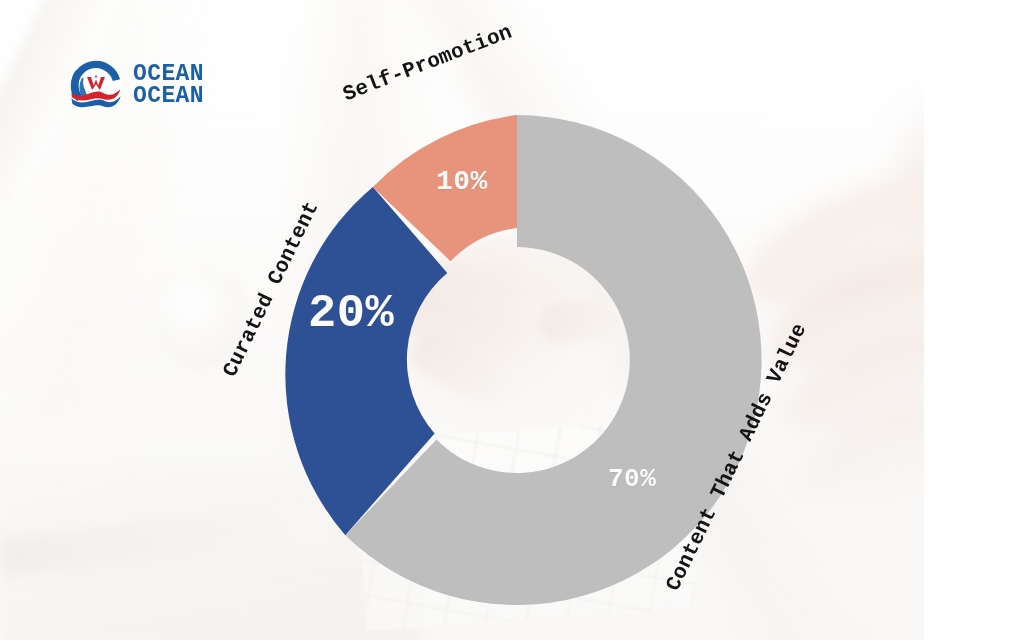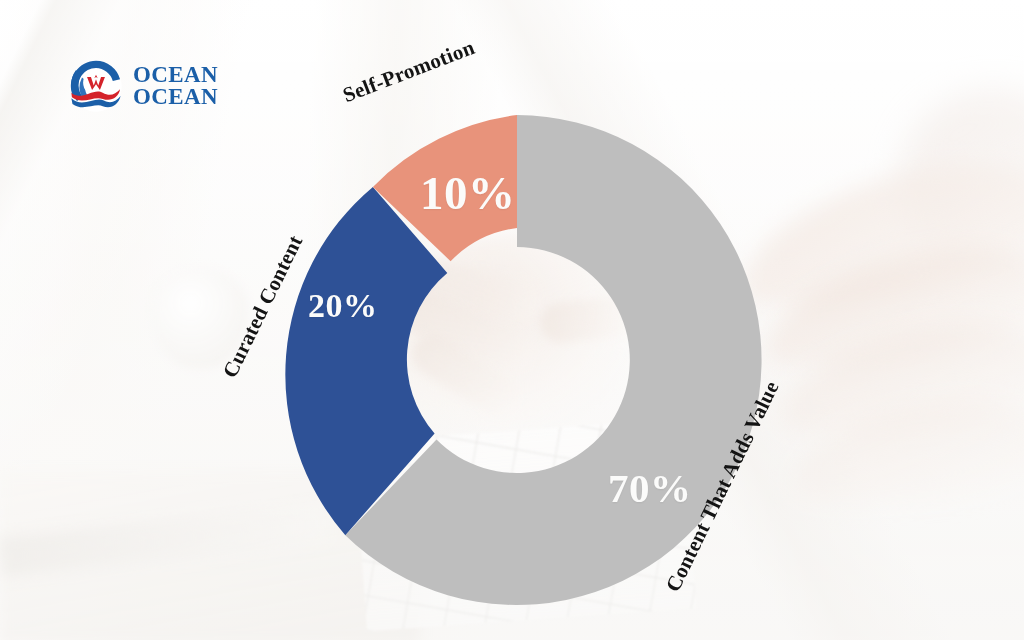--- a/index.html
+++ b/index.html
@@ -2,24 +2,24 @@
 <html><head>
 <meta charset="utf-8">
 <style>
   html, body {
     margin: 0;
     padding: 0;
     background: #ffffff;
   }
   #stage {
     position: relative;
-    width: 1024px;
+    width: 924px;
     height: 640px;
     overflow: hidden;
-    font-family: Liberation Serif, serif;
+    font-family: Liberation Mono, monospace;
     background: #f7f6f4;
   }
 
   
   .bg-layer { position:absolute; inset:0; }
 
   .bg-base {
     background:
       linear-gradient(180deg, #ffffff 0%, #fbfaf9 40%, #f3f1ee 100%);
   }
@@ -165,23 +165,23 @@
 
   
   .pct {
     position: absolute;
     color: #fbfbfa;
     font-weight: 800;
     letter-spacing: 0.5px;
     white-space: nowrap;
     text-shadow: 0 1px 2px rgba(0,0,0,0.06);
   }
-  .pct-10 { left: 420px; top: 166px; font-size: 47px; }
-  .pct-20 { left: 308px; top: 287px; font-size: 34px; }
-  .pct-70 { left: 608px; top: 464px; font-size: 41px; }
+  .pct-10 { left: 436px; top: 166px; font-size: 28px; }
+  .pct-20 { left: 308px; top: 287px; font-size: 47px; }
+  .pct-70 { left: 608px; top: 464px; font-size: 26px; }
 
   
   .cat {
     position: absolute;
     color: #141414;
     font-weight: 800;
     font-size: 21px;
     white-space: nowrap;
     letter-spacing: 0.2px;
   }

